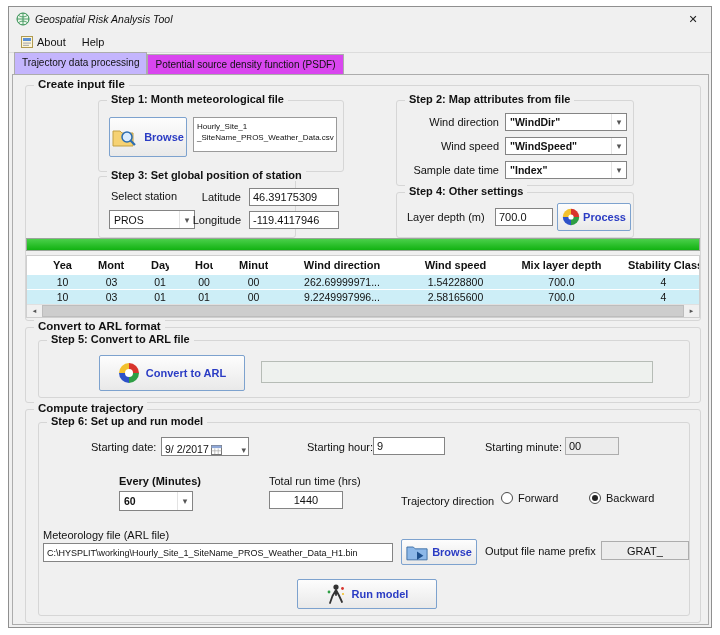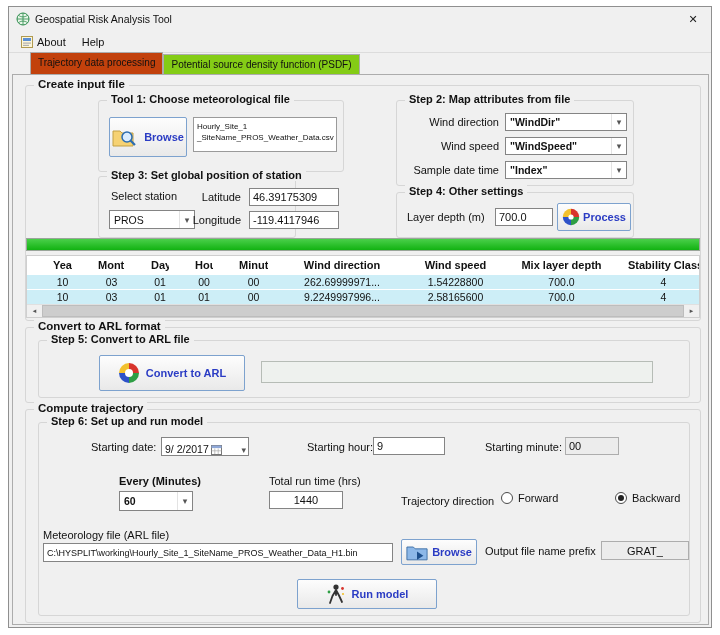--- a/index.html
+++ b/index.html
@@ -5,36 +5,36 @@
   * { margin:0; padding:0; box-sizing:border-box; }
   html,body { width:720px; height:635px; background:#ffffff; }
   body { font-family:"Liberation Sans", sans-serif; font-size:11px; color:#111; position:relative; }
 
   .window { position:absolute; left:8px; top:6px; width:704px; height:622px;
             background:#f0f0f0; border:1px solid #8f8f8f; }
 
   
   .titlebar { position:absolute; left:0; top:0; right:0; height:24px;
               display:flex; align-items:center; gap:5px; padding-left:7px; background:#f0f0f0; }
-  .title-text { font-size:10.5px; }
+  .title-text { font-size:10.5px;font-style:italic; }
   .close-btn { position:absolute; right:0; top:0; width:36px; height:24px;
                display:flex; align-items:center; justify-content:center; font-size:11px; color:#222; cursor:pointer; }
 
   
   .menubar { position:absolute; left:0; top:24px; right:0; height:22px;
              display:flex; align-items:center; padding-left:4px; border-bottom:1px solid #dcdcdc; }
   .menu-item { display:flex; align-items:center; gap:4px; padding:2px 8px; cursor:pointer; }
 
   
   .tabpanel { position:absolute; left:3px; top:67px; width:697px; height:551px;
               border:1px solid #acacac; background:#f0f0f0; }
   .tabs { position:absolute; left:5px; top:47px; display:flex; z-index:3; }
   .tab { font-size:10px; padding:4px 7px 3px; border:1px solid #acacac; border-bottom:none;
-         background:#84cc16; height:20px; white-space:nowrap; cursor:pointer; }
-  .tab.active { background:#c2410c; height:22px; margin-top:-2px; position:relative; z-index:4;margin-left:16px; }
+         background:#d946ef; height:20px; white-space:nowrap; cursor:pointer; }
+  .tab.active { background:#c4b5fd; height:22px; margin-top:-2px; position:relative; z-index:4; }
 
   
   .gb { position:absolute; border:1px solid #d6d6d6; border-radius:3px; }
   .gb-t { position:absolute; top:-8px; left:8px; background:#f0f0f0; padding:0 4px;
           font-weight:bold; white-space:nowrap; font-size:11px; }
   .gb-t.big { font-size:11.5px; }
 
   .lbl { position:absolute; white-space:nowrap; }
   .lblr { text-align:right; }
 
@@ -122,21 +122,21 @@
 
   <div class="tabs">
     <div class="tab active">Trajectory data processing</div>
     <div class="tab">Potential source density function (PSDF)</div>
   </div>
 
   <div class="gb" style="left:16px; top:78px; width:676px; height:236px;">
     <span class="gb-t big">Create input file</span>
 
     <div class="gb" style="left:72px; top:14px; width:246px; height:72px;">
-      <span class="gb-t">Tool 1: Choose meteorological file</span>
+      <span class="gb-t">Step 1: Month meteorological file</span>
       <div class="btn" style="left:10px; top:16px; width:78px; height:40px;">
         <span class="ico">
           <svg width="26" height="20" viewBox="0 0 26 20">
               <path d="M1 4 h7 l2 2 h11 v13 h-20 z" fill="#f6d273" stroke="#c2a044"></path>
               <circle cx="15" cy="10" r="5" fill="#d9ecff" stroke="#2b6cb0" stroke-width="1.5"></circle>
               <line x1="18.5" y1="13.5" x2="23" y2="18" stroke="#2b6cb0" stroke-width="2.2"></line>
             </svg>
         </span>
         <span>Browse</span>
       </div>
@@ -297,21 +297,21 @@
         <span class="arrow">▾</span>
       </div>
       <span class="lbl" style="left:230px; top:52px;">Total run time (hrs)</span>
       <input class="tb" style="left: 230px; top: 68px; width: 74px; height: 18px; text-align: center;" readonly="" value="1440">
 
       <span class="lbl" style="left:362px; top:72px;">Trajectory direction</span>
       <div class="radio-row" style="left:462px; top:69px;">
         <span class="rb"></span>
         <span>Forward</span>
       </div>
-      <div class="radio-row" style="left:550px; top:69px;margin-left:26px;">
+      <div class="radio-row" style="left:550px; top:69px;">
         <span class="rb on"></span>
         <span>Backward</span>
       </div>
 
       <span class="lbl" style="left:4px; top:106px;">Meteorology file (ARL file)</span>
       <input class="tb" style="left: 4px; top: 120px; width: 350px; height: 19px; font-size: 9px;" readonly="" value="C:\HYSPLIT\working\Hourly_Site_1_SiteName_PROS_Weather_Data_H1.bin">
       <div class="btn" style="left:362px; top:116px; width:76px; height:26px; gap:4px;">
         <span class="ico">
           <svg width="22" height="17" viewBox="0 0 24 18">
               <path d="M1 3 h7 l2 2 h13 v12 h-22 z" fill="#8db8e8" stroke="#3b6ea5"></path>

